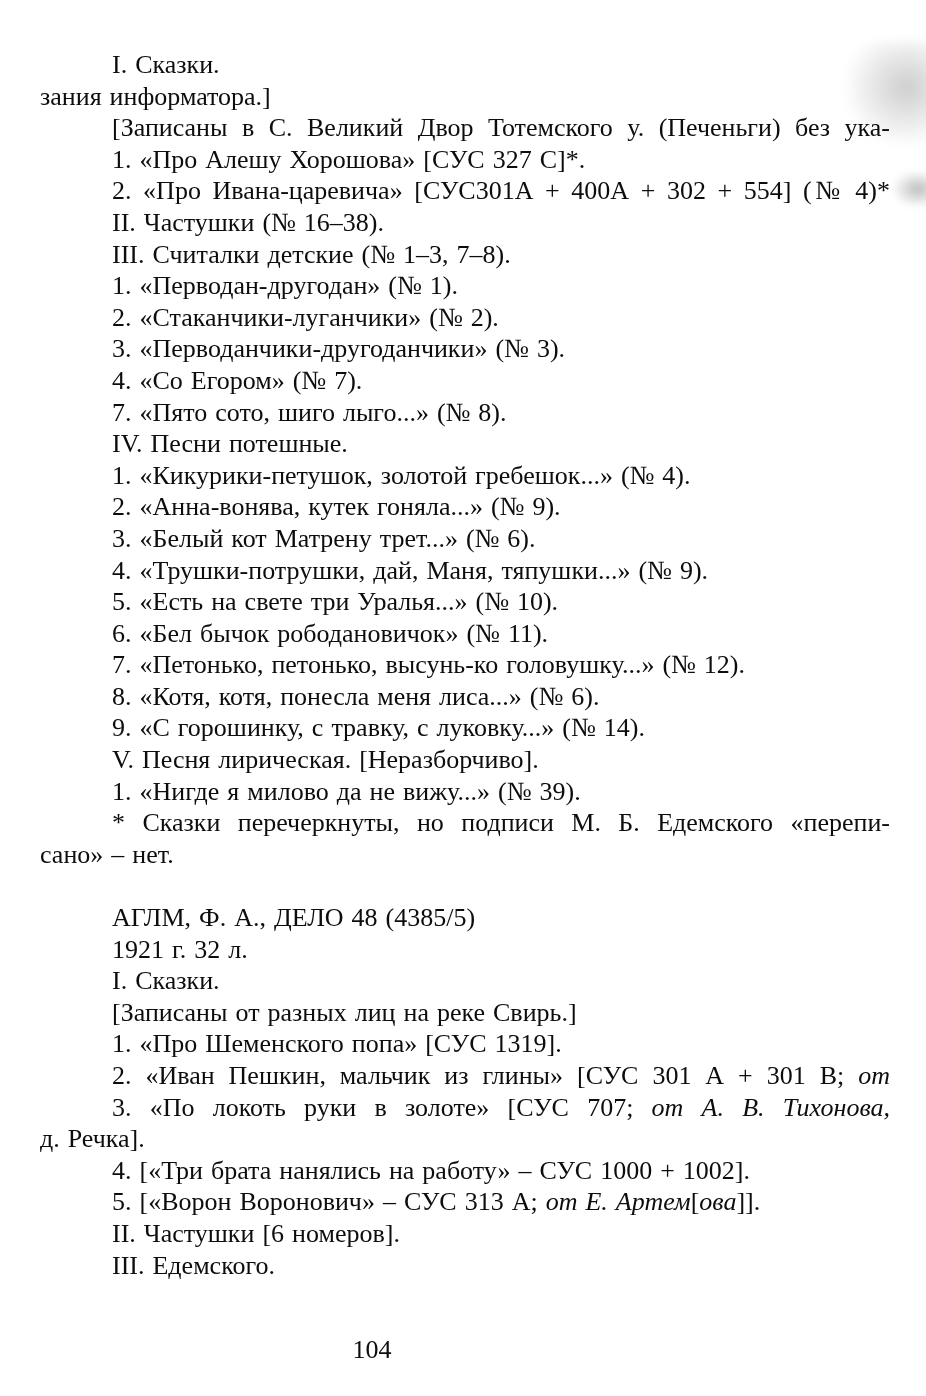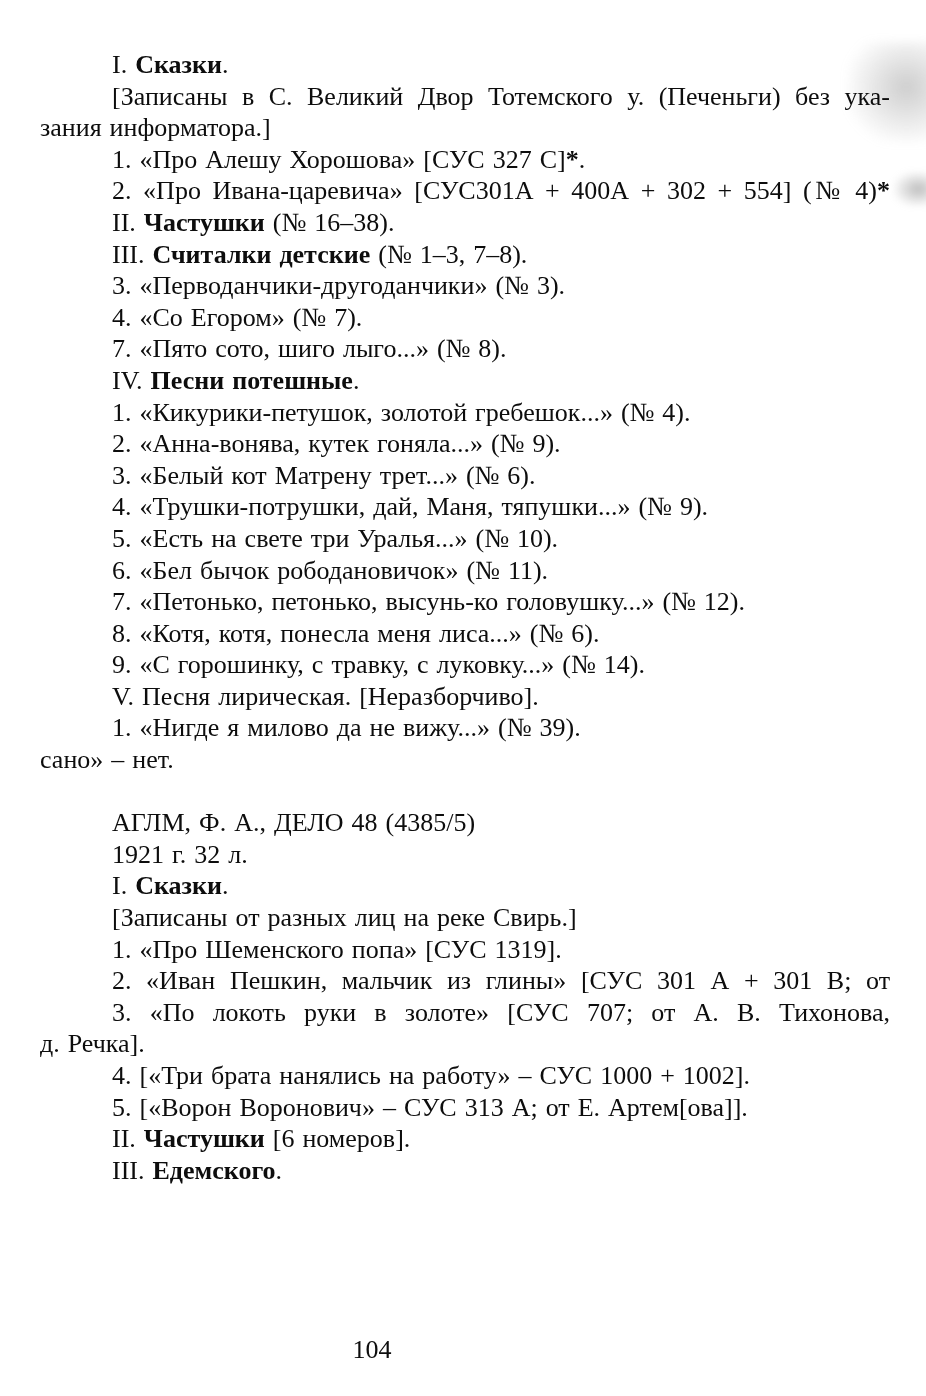--- a/index.html
+++ b/index.html
@@ -22,22 +22,22 @@
   }
   .line{
     font-size:26px;
     line-height:31.6px;
     word-spacing:1.5px;
     white-space:normal;
   }
   .line.indent{padding-left:72px;}
   .line.justify{text-align:justify;text-align-last:justify;}
   .line.blank{height:31.6px;}
-  .s-b{font-weight:bold;margin-top:12px;}
-  .s-i{}
+  .s-b{font-weight:normal;margin-top:12px;}
+  .s-i{font-style:italic;}
   .page-number{
     position:absolute;
     top:1334px;left:0;
     width:744px;
     text-align:center;
     font-size:26px;
     line-height:31.6px;
   }
   .scan-smudge-top{
     position:absolute;
@@ -63,41 +63,44 @@
   }
 </style>
 </head>
 <body>
 
 <div class="scan-smudge-top"></div>
 <div class="scan-smudge-side"></div>
 
 <div class="page">
     <div class="line indent"><span class="s-r">I. </span><span class="s-b">Сказки</span><span class="s-r">.</span></div>
+    <div class="line"><span class="s-r">зания информатора.]</span></div>
     <div class="line indent justify"><span class="s-r">[Записаны в С. Великий Двор Тотемского у. (Печеньги) без ука-</span></div>
-    <div class="line"><span class="s-r">зания информатора.]</span></div>
     <div class="line indent"><span class="s-r">1. «Про Алешу Хорошова» [СУС 327 С]</span><span class="s-b">*</span><span class="s-r">.</span></div>
     <div class="line indent justify"><span class="s-r">2. «Про Ивана-царевича» [СУС301А + 400А + 302 + 554] (№ 4)</span><span class="s-b">*</span></div>
     <div class="line indent"><span class="s-r">II. </span><span class="s-b">Частушки</span><span class="s-r"> (№ 16–38).</span></div>
     <div class="line indent"><span class="s-r">III. </span><span class="s-b">Считалки детские</span><span class="s-r"> (№ 1–3, 7–8).</span></div>
+    <div class="line indent"><span class="s-r">1. «Перводан-другодан» (№ 1).</span></div>
+    <div class="line indent"><span class="s-r">2. «Стаканчики-луганчики» (№ 2).</span></div>
     <div class="line indent"><span class="s-r">3. «Перводанчики-другоданчики» (№ 3).</span></div>
     <div class="line indent"><span class="s-r">4. «Со Егором» (№ 7).</span></div>
     <div class="line indent"><span class="s-r">7. «Пято сото, шиго лыго...» (№ 8).</span></div>
     <div class="line indent"><span class="s-r">IV. </span><span class="s-b">Песни потешные</span><span class="s-r">.</span></div>
     <div class="line indent"><span class="s-r">1. «Кикурики-петушок, золотой гребешок...» (№ 4).</span></div>
     <div class="line indent"><span class="s-r">2. «Анна-вонява, кутек гоняла...» (№ 9).</span></div>
     <div class="line indent"><span class="s-r">3. «Белый кот Матрену трет...» (№ 6).</span></div>
     <div class="line indent"><span class="s-r">4. «Трушки-потрушки, дай, Маня, тяпушки...» (№ 9).</span></div>
     <div class="line indent"><span class="s-r">5. «Есть на свете три Уралья...» (№ 10).</span></div>
     <div class="line indent"><span class="s-r">6. «Бел бычок рободановичок» (№ 11).</span></div>
     <div class="line indent"><span class="s-r">7. «Петонько, петонько, высунь-ко головушку...» (№ 12).</span></div>
     <div class="line indent"><span class="s-r">8. «Котя, котя, понесла меня лиса...» (№ 6).</span></div>
     <div class="line indent"><span class="s-r">9. «С горошинку, с травку, с луковку...» (№ 14).</span></div>
     <div class="line indent"><span class="s-r">V. Песня лирическая. [Неразборчиво].</span></div>
     <div class="line indent"><span class="s-r">1. «Нигде я милово да не вижу...» (№ 39).</span></div>
+    <div class="line indent justify"><span class="s-r">* Сказки перечеркнуты, но подписи М. Б. Едемского «перепи-</span></div>
     <div class="line"><span class="s-r">сано» – нет.</span></div>
     <div class="line blank"></div>
     <div class="line indent"><span class="s-r">АГЛМ, Ф. А., ДЕЛО 48 (4385/5)</span></div>
     <div class="line indent"><span class="s-r">1921 г. 32 л.</span></div>
     <div class="line indent"><span class="s-r">I. </span><span class="s-b">Сказки</span><span class="s-r">.</span></div>
     <div class="line indent"><span class="s-r">[Записаны от разных лиц на реке Свирь.]</span></div>
     <div class="line indent"><span class="s-r">1. «Про Шеменского попа» [СУС 1319].</span></div>
     <div class="line indent justify"><span class="s-r">2. «Иван Пешкин, мальчик из глины» [СУС 301 А + 301 В; </span><span class="s-i">от</span></div>
     <div class="line indent justify"><span class="s-r">3. «По локоть руки в золоте» [СУС 707; </span><span class="s-i">от А. В. Тихонова,</span></div>
     <div class="line"><span class="s-r">д. Речка].</span></div>

